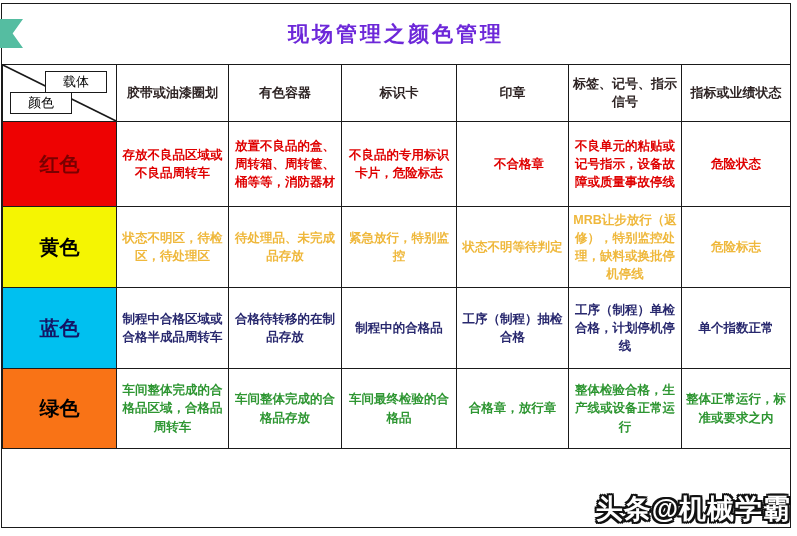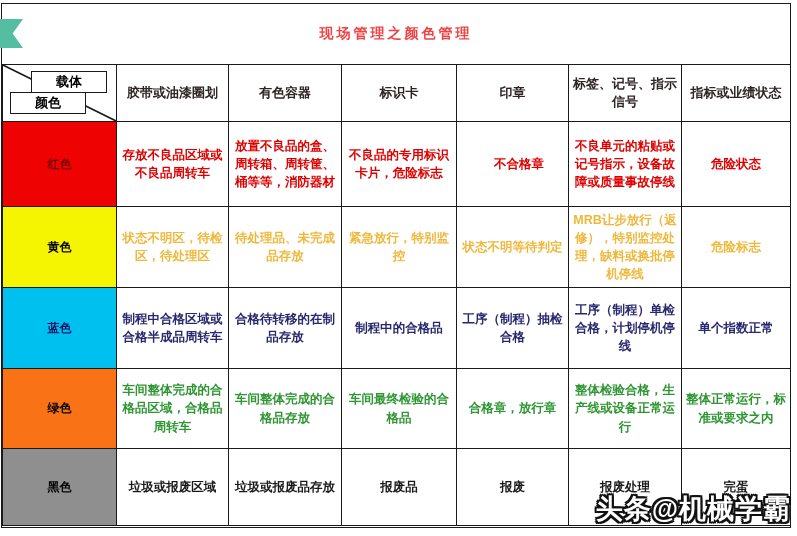--- a/index.html
+++ b/index.html
@@ -15,42 +15,42 @@
   }
   .ribbon {
     position:absolute; left:0; top:19px; width:23px; height:29px;
     background:#55bda1; z-index:5;
     clip-path:polygon(0 0, 100% 0, 55% 50%, 100% 100%, 0 100%);
   }
   .title-bar {
     height:60px; display:flex; align-items:center; justify-content:center;
   }
   .title {
-    font-size:14px; font-weight:bold; color:#ef4444; letter-spacing:3px;
+    font-size:21px; font-weight:bold; color:#6d28d9; letter-spacing:3px;
   }
   table.grid {
     border-collapse:collapse; table-layout:fixed; width:788px; margin-left:0;
   }
   table.grid td { border:1px solid #1a1a1a; text-align:center; vertical-align:middle; padding:2px 3px; }
   col.c0 { width:114px; } col.c1 { width:112px; } col.c2 { width:113px; }
   col.c3 { width:115px; } col.c4 { width:112px; } col.c5 { width:113px; }
   col.c6 { width:109px; }
   tr.hdr  { height:57px; }
   tr.r0 { height:85px; } tr.r1 { height:81px; } tr.r2 { height:81px; }
   tr.r3 { height:80px; } tr.r4 { height:77px; }
   .hdr td { font-size:13px; font-weight:bold; color:#2e2424; background:#ffffff; }
   .corner-cell { position:relative; padding:0 !important; }
   .corner-cell svg { position:absolute; left:0; top:0; width:100%; height:100%; }
   .corner-box {
     position:absolute; background:#ffffff; border:1px solid #1a1a1a;
-    font-size:13px; font-weight:bold; color:#000; padding:2px 24px; line-height:1.2;
+    font-size:13px; font-weight:normal; color:#000; padding:2px 17px; line-height:1.2;
   }
   .corner-box.carrier { top:6px; right:9px; }
   .corner-box.color   { bottom:7px; left:7px; }
-  td.rowlabel { font-size:12px; font-weight:bold; }
+  td.rowlabel { font-size:20px; font-weight:bold; }
   td.cell { font-size:12.5px; font-weight:bold; line-height:1.45; }
   .watermark-main {
     position:absolute; right:6px; bottom:9px; z-index:9;
     font-size:27px; font-weight:bold; color:#ffffff; letter-spacing:1px;
     text-shadow:-2px -2px 0 #111, 2px -2px 0 #111, -2px 2px 0 #111, 2px 2px 0 #111,
                  0 -2px 0 #111, 0 2px 0 #111, -2px 0 0 #111, 2px 0 0 #111;
     white-space:nowrap;
   }
   .watermark-ghost {
     position:absolute; right:14px; bottom:34px; z-index:8;
@@ -130,27 +130,18 @@
       <tr class="r3">
         <td class="rowlabel" style="background: #f97316; color: rgb(0, 0, 0);">绿色</td>
         <td class="cell" style="color: rgb(46, 150, 50);">车间整体完成的合格品区域，合格品周转车</td>
         <td class="cell" style="color: rgb(46, 150, 50);">车间整体完成的合格品存放</td>
         <td class="cell" style="color: rgb(46, 150, 50);">车间最终检验的合格品</td>
         <td class="cell" style="color: rgb(46, 150, 50);">合格章，放行章</td>
         <td class="cell" style="color: rgb(46, 150, 50);">整体检验合格，生产线或设备正常运行</td>
         <td class="cell" style="color: rgb(46, 150, 50);">整体正常运行，标准或要求之内</td>
       </tr>
 
-      <tr class="r4">
-        <td class="rowlabel" style="background: rgb(143, 143, 143); color: rgb(0, 0, 0);">黑色</td>
-        <td class="cell" style="color: rgb(26, 26, 26);">垃圾或报废区域</td>
-        <td class="cell" style="color: rgb(26, 26, 26);">垃圾或报废品存放</td>
-        <td class="cell" style="color: rgb(26, 26, 26);">报废品</td>
-        <td class="cell" style="color: rgb(26, 26, 26);">报废</td>
-        <td class="cell" style="color: rgb(26, 26, 26);">报废处理</td>
-        <td class="cell" style="color: rgb(26, 26, 26);">完蛋</td>
-      </tr>
     </tbody>
       </table>
   </div>
 
   <div class="watermark-main">头条@机械学霸</div>
 </div>
 
 </body></html>

